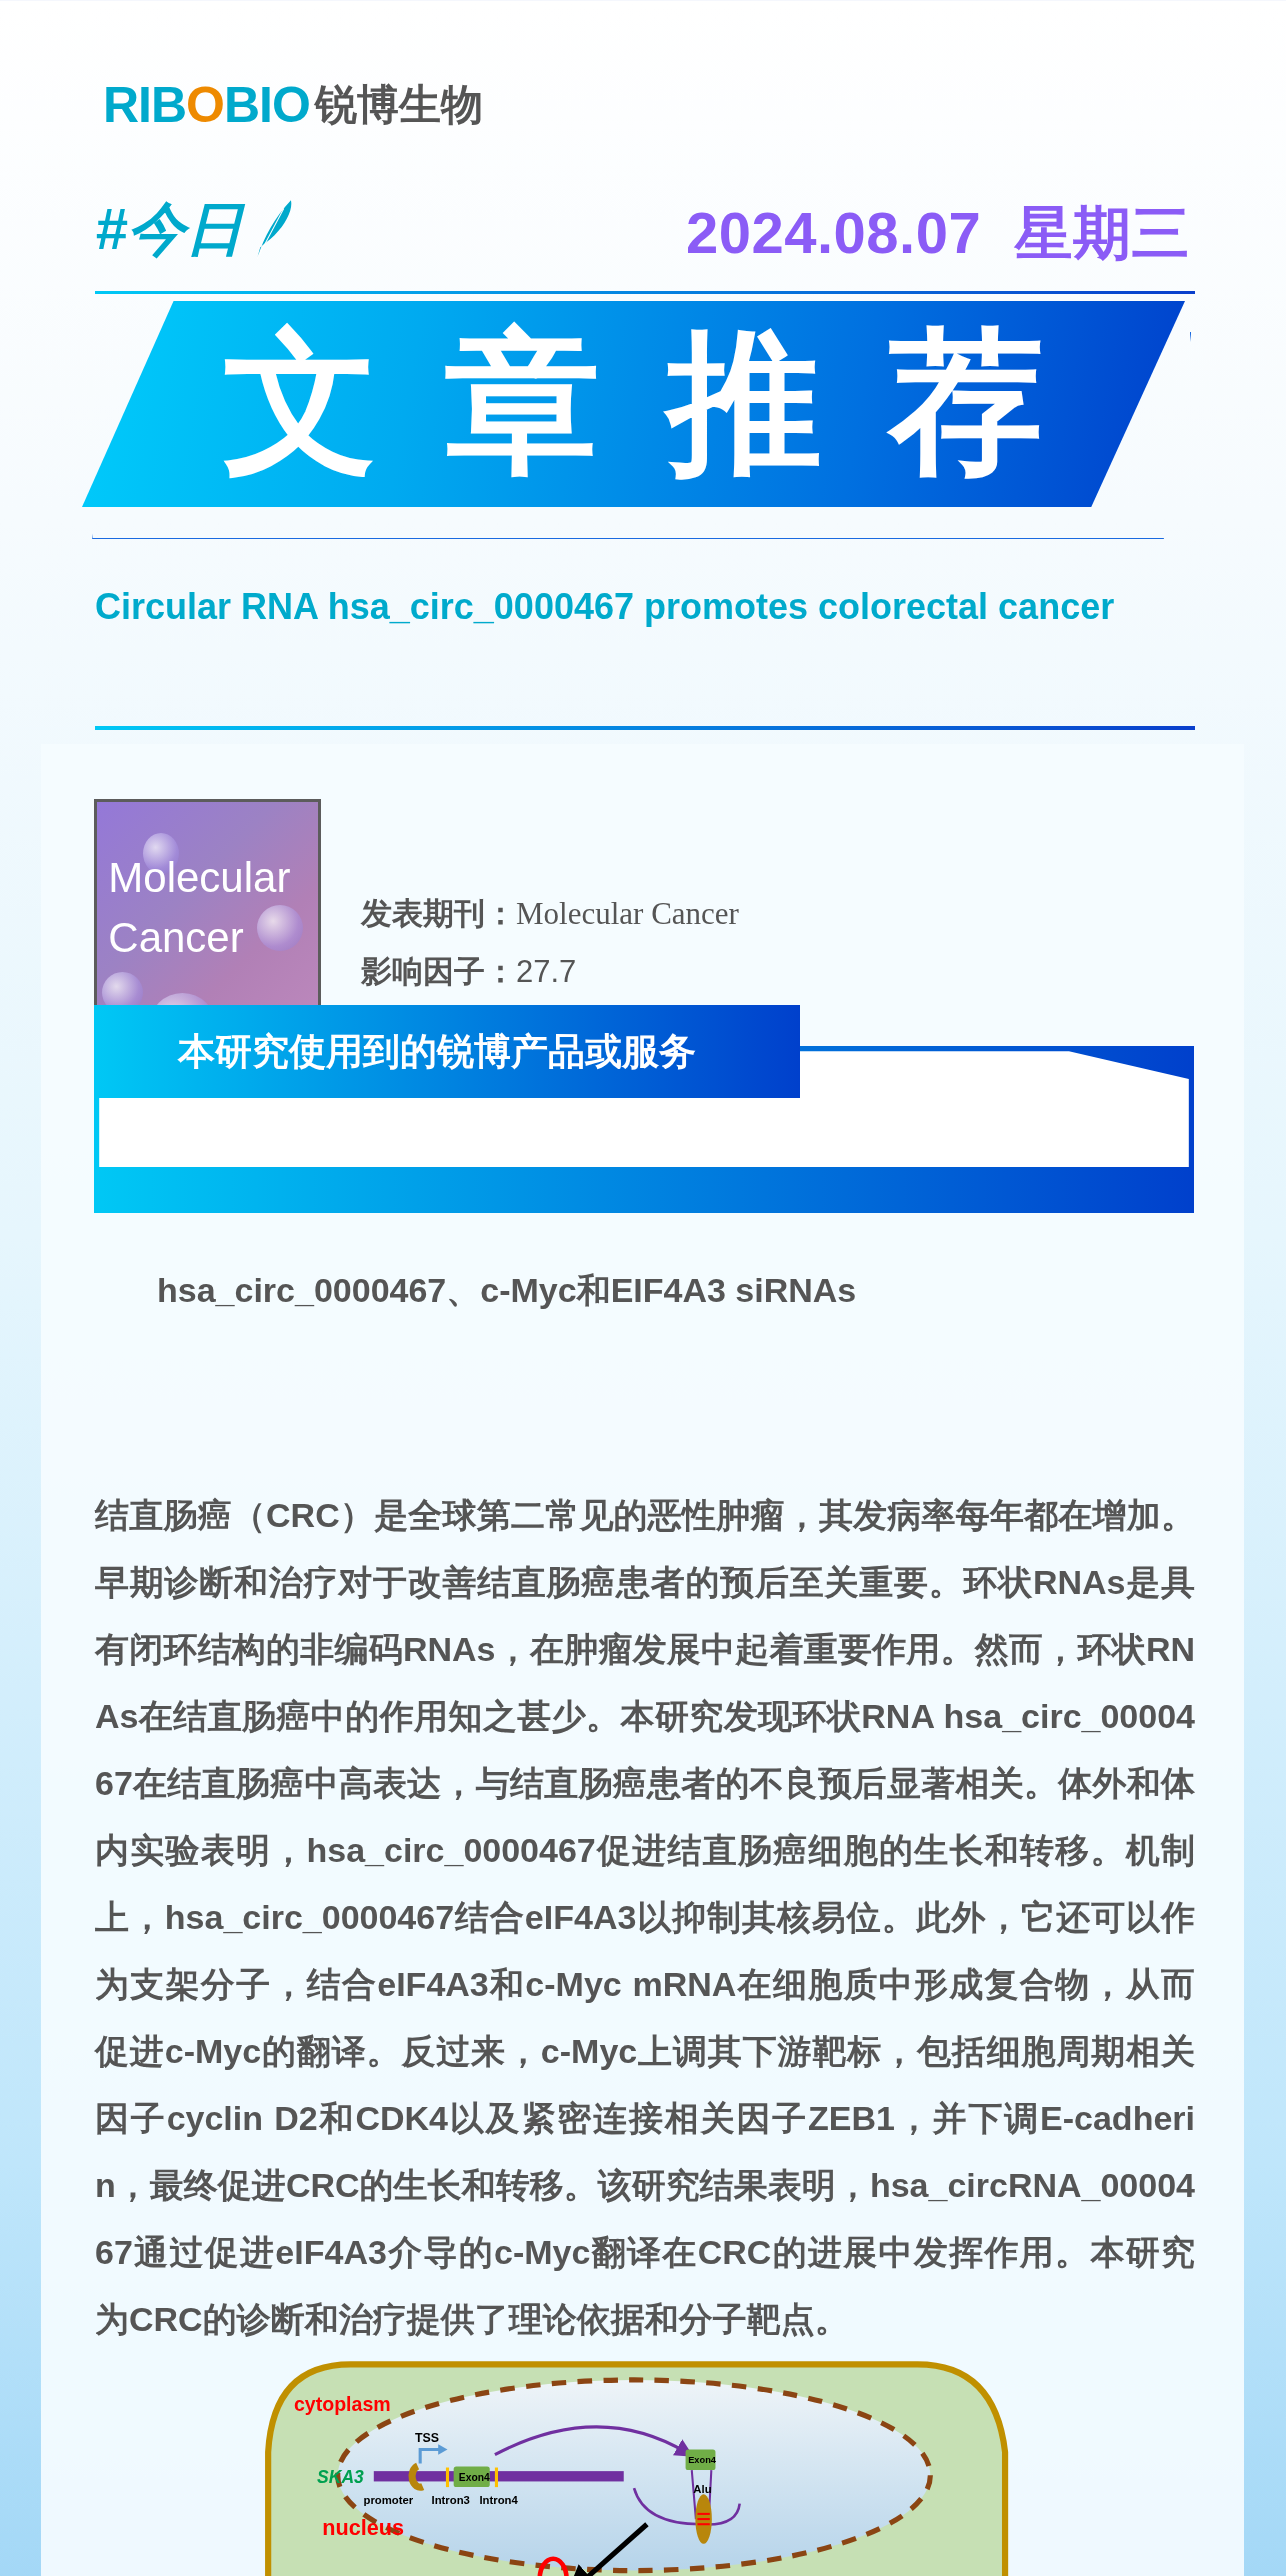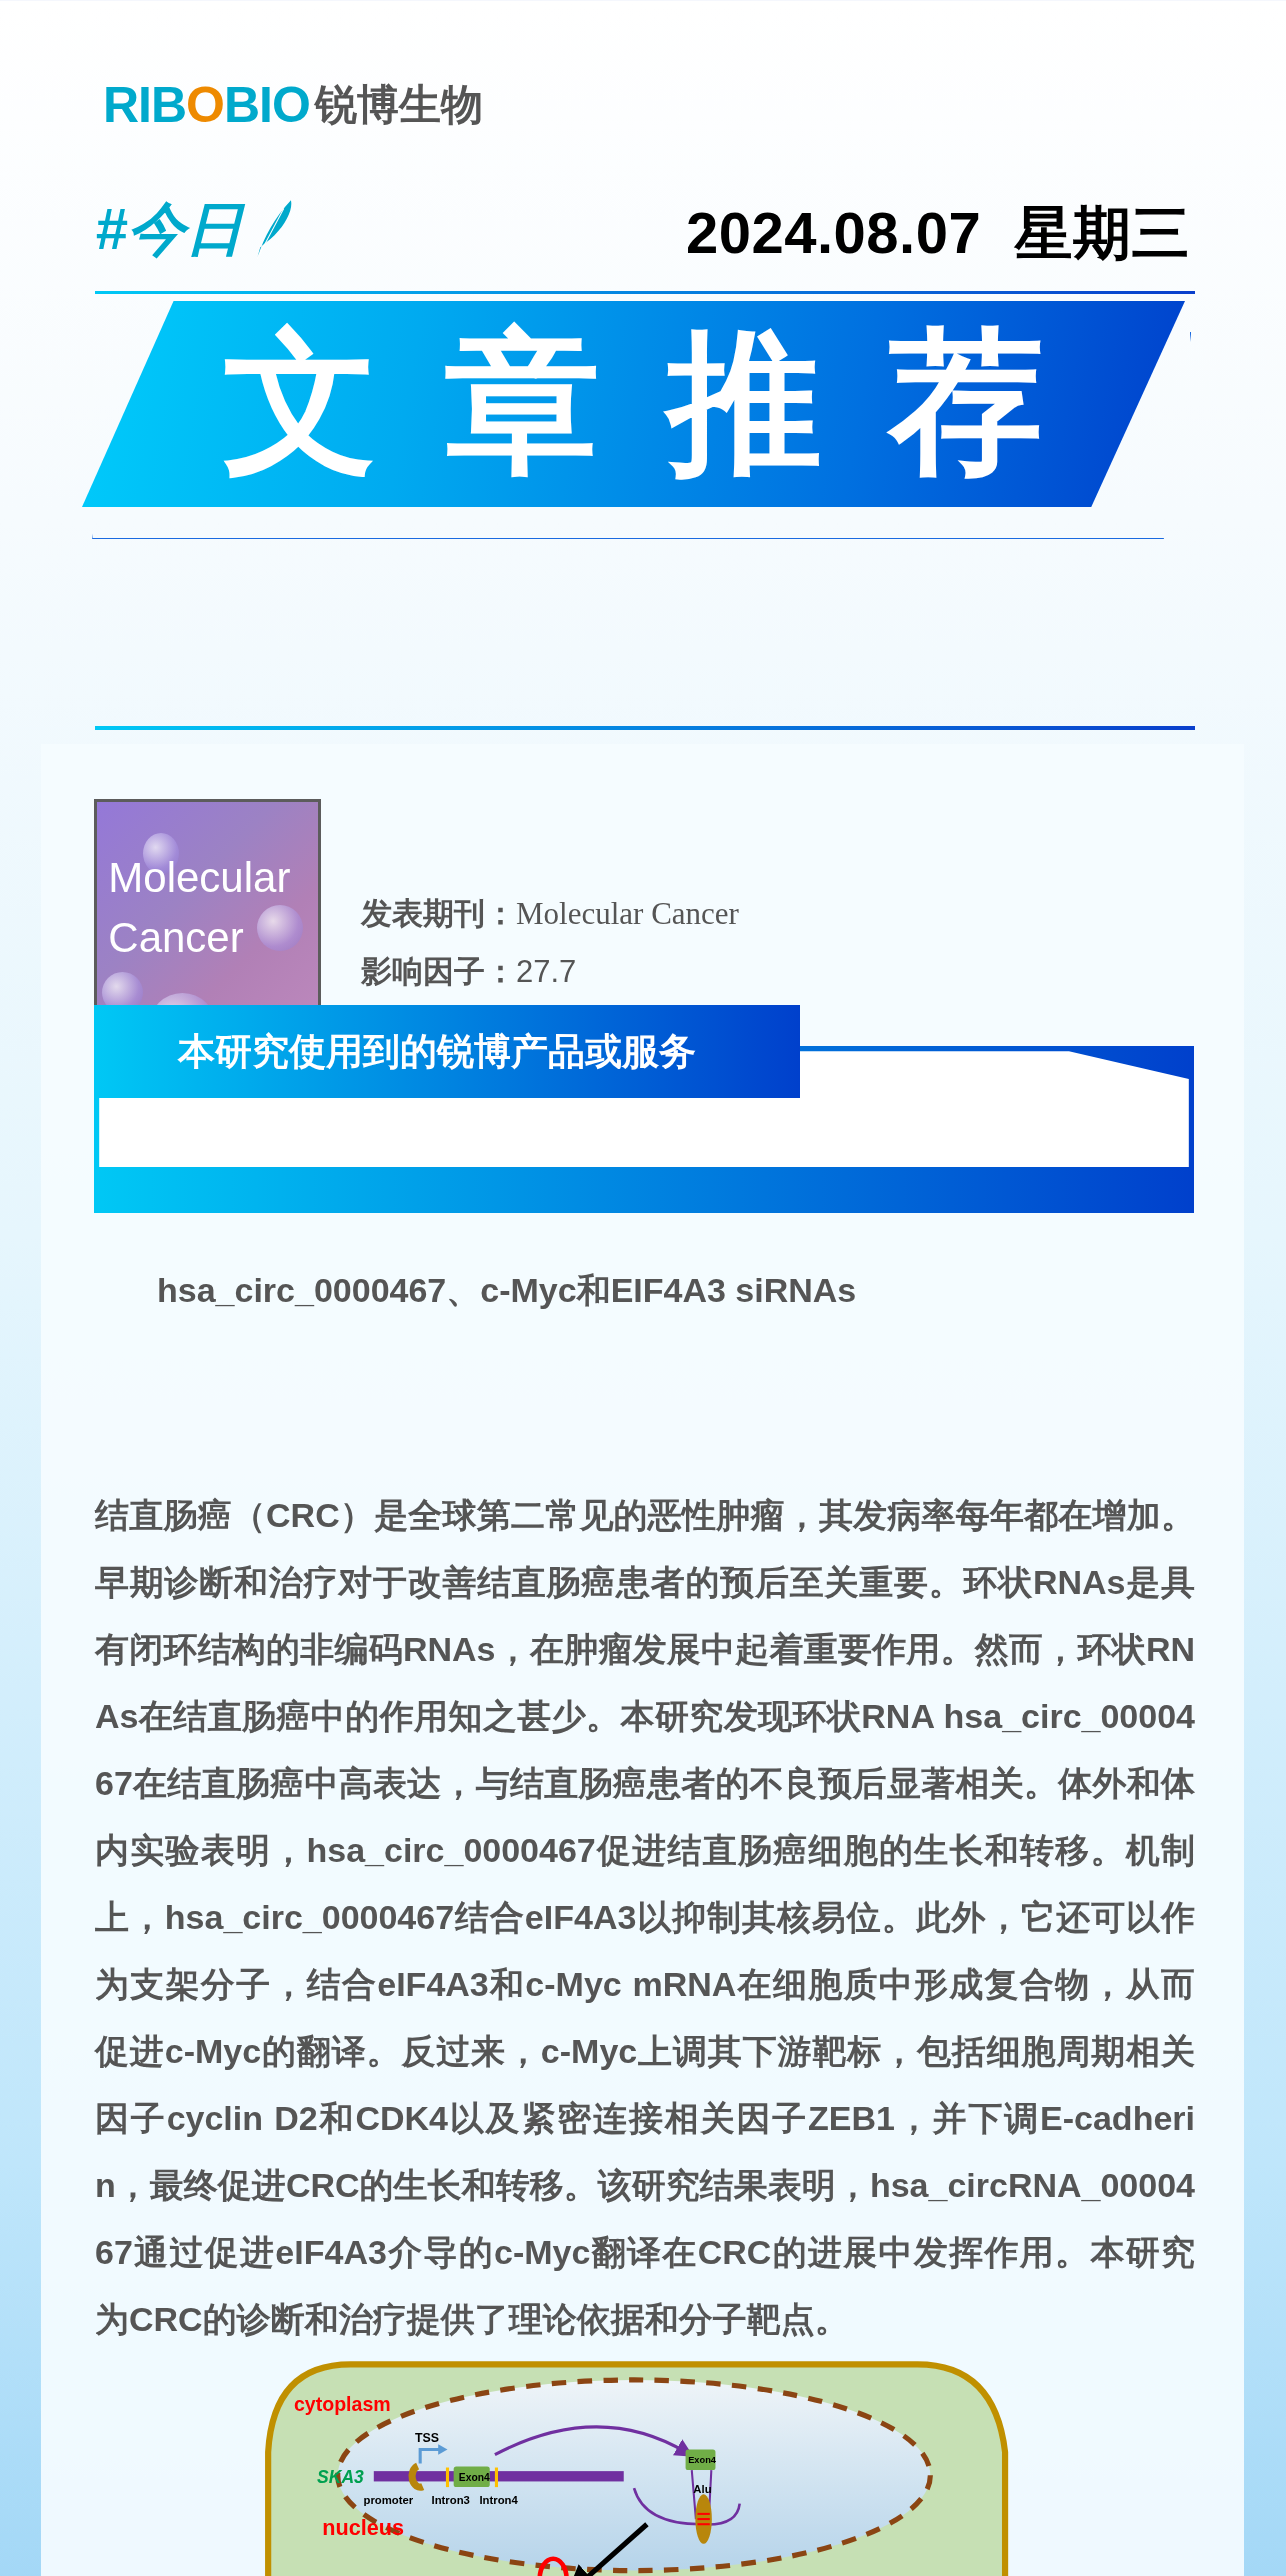--- a/index.html
+++ b/index.html
@@ -8,21 +8,21 @@
     background:linear-gradient(180deg,#ffffff 0px,#f6fbfe 515px,#e6f6fd 1236px,#bfe6fb 2164px,#8fcdf3 2885px,#4f98e6 3246px,#2a6fdb 3503px,#0a47cc 3879px);}
   .abs{position:absolute;}
   
   .logo{left:95px;top:82px;height:46px;display:flex;align-items:center;}
   .logo-en{font-weight:bold;font-size:50px;letter-spacing:-1px;color:#00a9cc;line-height:1;margin-left:8px;}
   .logo-en .o{color:#ee8a00;}
   .logo-cn{font-size:42px;color:#555;font-weight:bold;margin-left:5.2px;line-height:1;}
   
   .today{left:95px;top:198px;font-size:58px;font-weight:bold;color:#00a9cc;display:flex;align-items:center;line-height:1;font-style:italic;}
   .feather{margin-left:9.3px;width:41px;height:62px;}
-  .date{right:97px;top:204px;font-size:58px;font-weight:bold;color:#000000;line-height:1;letter-spacing:0.5px;}
+  .date{right:97px;top:204px;font-size:58px;font-weight:bold;color:#8b5cf6;line-height:1;letter-spacing:0.5px;}
   .hline{height:3.1px;background:linear-gradient(90deg,#00c8f5,#0a3fcc);}
   
   .banner-wrap{left:82px;top:301px;width:1113px;height:242px;}
   .banner-shadow{position:absolute;left:10.3px;top:31px;width:1097px;height:206px;border:1.5px solid #1a6ae0;border-top:none;
      clip-path:polygon(2.5% 0,100% 0,97.5% 100%,0 100%);}
   .banner{position:absolute;left:0;top:0;width:1103px;height:206px;
      background:linear-gradient(100deg,#00ccfb 0%,#00aaf0 30%,#0070e0 70%,#0040cc 100%);
      clip-path:polygon(8.3% 0,100% 0,91.5% 100%,0 100%);}
   .banner-text{position:absolute;left:0;top:0;width:1103px;height:206px;display:flex;align-items:center;justify-content:center;
      font-size:155px;font-weight:bold;color:#fff;letter-spacing:67px;padding-left:67px;box-sizing:border-box;}
@@ -74,20 +74,21 @@
 
 <div class="abs banner-wrap">
   <div class="banner-shadow"></div>
   <div class="banner"></div>
   <div class="banner-text">文章推荐</div>
 </div>
 
 <div class="abs card"></div>
 
 <div class="abs title">
+  <div>Circular RNA hsa_circ_0000467 promotes colorectal cancer</div>
 </div>
 <div class="abs hline" style="left:95px;top:726px;width:1100px;height:4.1px;"></div>
 
 <div class="abs cover">
   <div class="bubble" style="left:46px;top:31px;width:36px;height:41px;"></div>
   <div class="bubble" style="left:160px;top:103px;width:46px;height:46px;"></div>
   <div class="bubble" style="left:10.3px;top:222px;width:57px;height:57px;"></div>
   <div class="bubble" style="left:52px;top:191px;width:67px;height:67px;"></div>
   <div class="bubble" style="left:5.2px;top:170px;width:41px;height:41px;"></div>
   <div class="cover-title">

